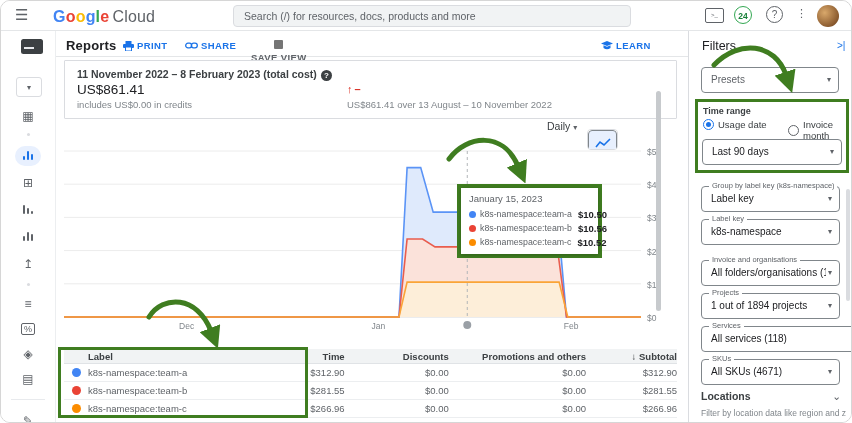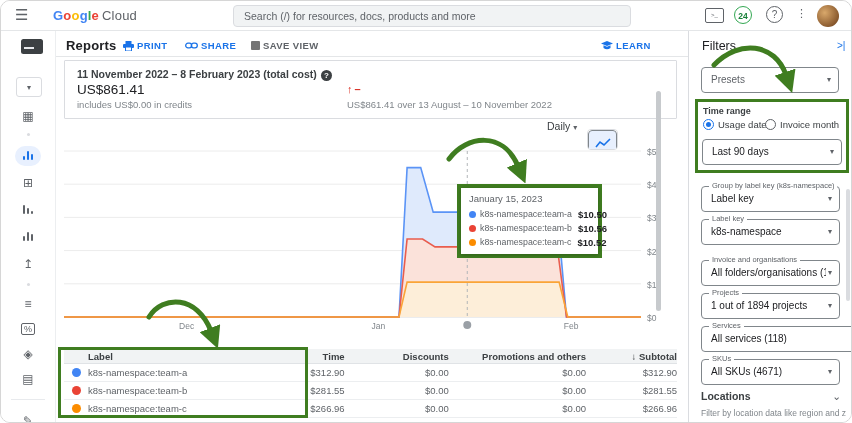--- a/index.html
+++ b/index.html
@@ -2,21 +2,21 @@
 <html><head>
 <meta charset="utf-8">
 <style>
   html,body{margin:0;padding:0;background:#fff;}
   *{box-sizing:border-box;font-family:"Liberation Sans","DejaVu Sans",sans-serif;}
   #frame{position:relative;width:852px;height:423px;border:1px solid #d6d6d6;border-radius:10px;overflow:hidden;background:#fff;}
   .abs{position:absolute;}
   
   #topbar{left:0;top:0;width:852px;height:30px;background:#fff;border-bottom:1px solid #e4e6e8;}
   #hamburger{left:14px;top:5px;font-size:15px;color:#5f6368;cursor:pointer;}
-  #logo{left:52px;top:7px;font-size:13px;letter-spacing:.2px;}
+  #logo{left:52px;top:7px;font-size:16px;letter-spacing:.2px;}
   #logo .cloud{color:#5f6368;margin-left:3px;}
   #searchbox{left:232px;top:4px;width:398px;height:22px;background:#f1f3f4;border:1px solid #dadce0;border-radius:4px;display:flex;align-items:center;}
   #search-placeholder{color:#5f6368;font-size:10.5px;padding-left:10px;flex:1;white-space:nowrap;overflow:hidden;}
   #search-btn{height:22px;margin:-1px;border:1px solid #dadce0;border-radius:0 4px 4px 0;background:#fff;display:flex;align-items:center;gap:4px;padding:0 10px;color:#1a73e8;font-size:11px;cursor:pointer;}
   #shell-icon{left:704px;top:7px;width:19px;height:15px;border:1.4px solid #5f6368;border-radius:2px;font-size:6px;color:#5f6368;text-align:center;line-height:12px;}
   #trial-badge{left:733px;top:5px;width:18px;height:18px;border:1.6px solid #34a853;border-radius:50%;color:#188038;font-size:8.5px;font-weight:bold;text-align:center;line-height:18px;}
   #help-icon{left:765px;top:5px;width:17px;height:17px;border:1.5px solid #5f6368;border-radius:50%;color:#5f6368;font-size:10px;text-align:center;line-height:16px;}
   #overflow-icon{left:795px;top:6px;color:#5f6368;font-size:11px;letter-spacing:0;}
   #avatar{left:816px;top:4px;width:22px;height:22px;border-radius:50%;background:radial-gradient(circle at 35% 35%,#d9a86b,#8a5a2e 70%,#5d3c1d);}
   
@@ -28,21 +28,21 @@
   .ri.active{background:#e8f0fe;border-radius:10px;color:#1a73e8;}
   .bars{display:inline-flex;align-items:flex-end;gap:1.5px;height:10px;}
   .bars i{display:block;width:2.5px;background:#1a73e8;border-radius:1px;}
   .bars.grey i{background:#5f6368;}
   .raildot{position:absolute;left:26px;width:3px;height:3px;border-radius:50%;background:#dadce0;}
   .raildiv{position:absolute;left:10px;width:34px;height:1px;background:#e8eaed;}
   
   #actionbar{left:55px;top:30px;width:797px;height:26px;background:#fff;border-bottom:1px solid #e4e6e8;}
   #page-title{left:65px;top:37px;font-size:13px;color:#202124;font-weight:bold;letter-spacing:.2px;}
   .act{position:absolute;top:39px;font-size:9.5px;font-weight:bold;color:#1a73e8;letter-spacing:.4px;display:flex;align-items:center;gap:3px;cursor:pointer;}
-  .act.grey{color:#5f6368;}
+  .act.grey{color:#5f6368;flex-direction:column;}
   #save-sq{width:9px;height:9px;background:#757575;border-radius:1px;display:inline-block;}
   
   #summary-card{left:63px;top:59px;width:613px;height:59px;border:1px solid #dadce0;border-radius:1px;background:#fff;}
   #sum-range{left:12px;top:7px;font-size:10.5px;color:#3c4043;font-weight:bold;}
   #sum-help{display:inline-block;width:11px;height:11px;background:#3c4043;color:#fff;border-radius:50%;font-size:8px;text-align:center;line-height:11px;margin-left:4px;font-weight:bold;}
   #sum-total{left:12px;top:21px;font-size:13.5px;color:#202124;}
   #sum-credits{left:12px;top:38px;font-size:9.5px;color:#80868b;}
   #trend{left:282px;top:22px;font-size:11px;color:#d93025;font-weight:bold;letter-spacing:2px;}
   #compare{left:282px;top:38px;font-size:9.5px;color:#80868b;}
   
@@ -297,21 +297,21 @@
       <span class="val ph">Presets</span>
         <span class="car">▾</span>
     </div>
 
     <div class="abs gbox" style="left:6px;top:68px;width:154px;height:74px;"></div>
     <div class="abs" style="left:14px;top:75px;" id="timerange-label">Time range</div>
     <div class="abs radio-row" style="left:14px;top:88px;">
       <span class="radio on"></span>
         <span>Usage date</span>
     </div>
-    <div class="abs radio-row" style="left:76px;top:88px;justify-content:center;">
+    <div class="abs radio-row" style="left:99px;top:88px;justify-content:center;">
       <span class="radio"></span>
         <span>Invoice month</span>
     </div>
     <div class="sel" style="left:13px;top:108px;width:140px;">
       <span class="val">Last 90 days</span>
         <span class="car">▾</span>
     </div>
     <div id="filter-groups">
         <div class="sel" style="left: 12px; top: 155px; width: 139px;">
           <span class="flab">Group by label key (k8s-namespace)</span>

